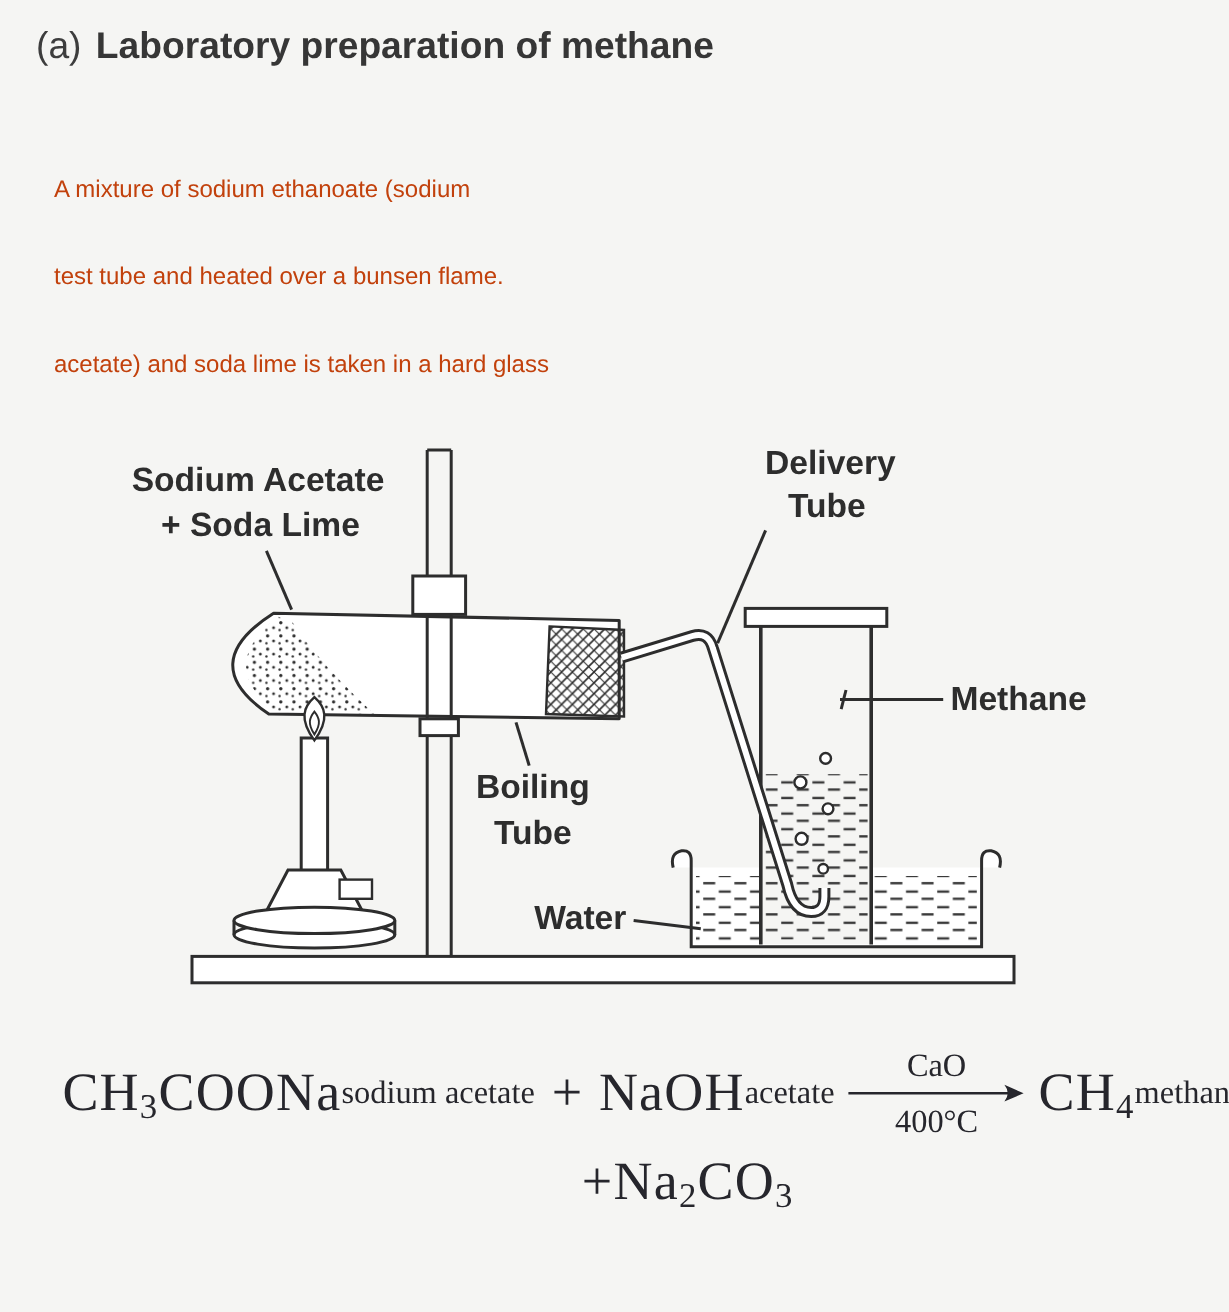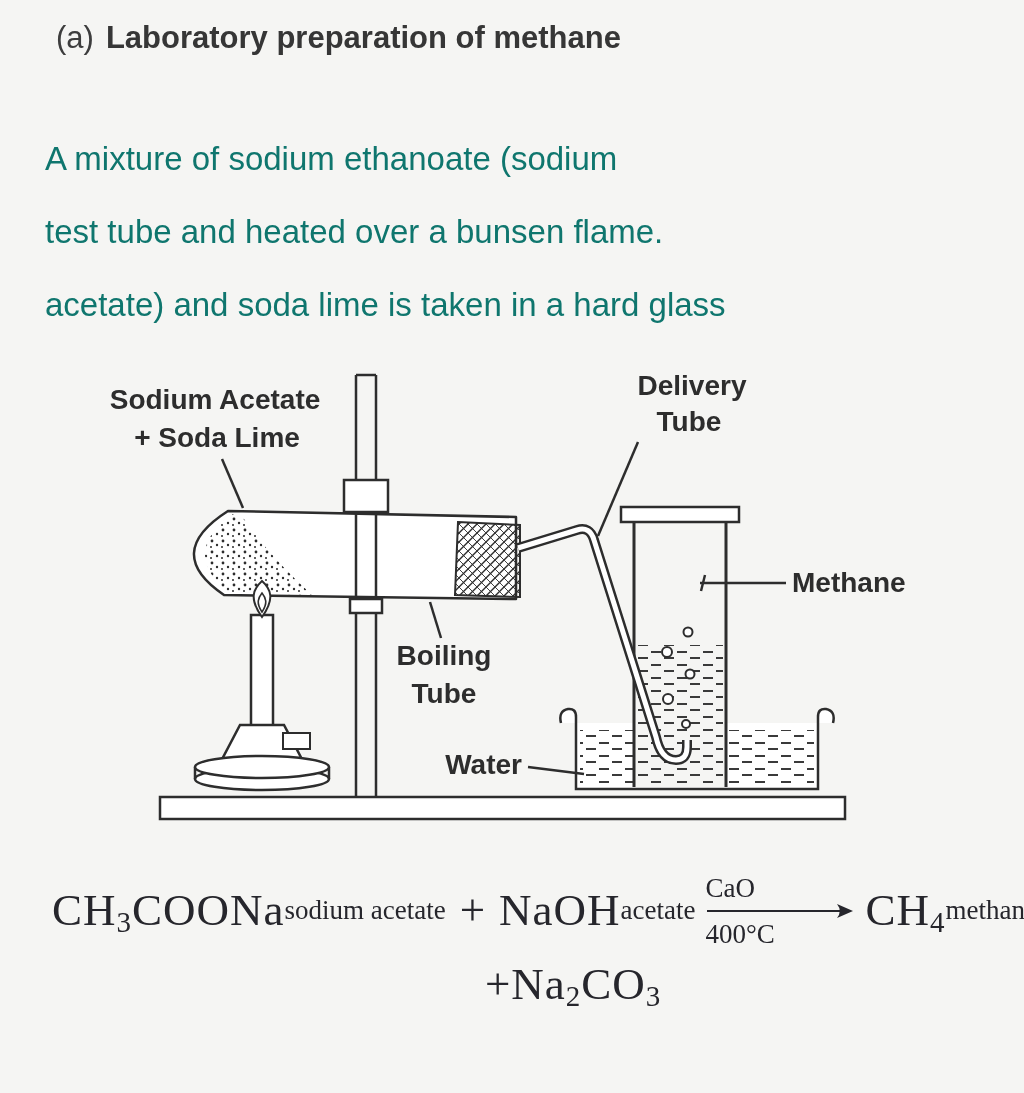--- a/index.html
+++ b/index.html
@@ -1,37 +1,37 @@
 <!DOCTYPE html>
 <html><head>
 <meta charset="utf-8">
 <style>
   html,body{margin:0;padding:0;}
   body{
     width:1024px;height:1093px;position:relative;overflow:hidden;
     background:#f5f5f3;color:#3d3d3d;
     font-family:"Liberation Sans", sans-serif;
   }
-  .heading{position:absolute;left:56px;top:20px;font-size:31px;white-space:nowrap;}
+  .heading{position:absolute;left:30px;top:20px;font-size:31px;white-space:nowrap;}
   .heading-prefix{font-weight:400;margin-right:12px;color:#3d3d3d;}
   .heading-title{font-weight:700;color:#363636;}
-  .paragraph{position:absolute;left:45px;top:122px;font-size:33px;line-height:73px;color:#0f766e;}
+  .paragraph{position:absolute;left:45px;top:122px;font-size:20px;line-height:73px;color:#c2410c;}
   .diagram{position:absolute;left:0;top:362px;}
   .dlabel{font-family:"Liberation Sans",sans-serif;font-weight:700;font-size:28px;fill:#2d2d2d;}
   .equation{
     position:absolute;left:52px;top:882px;color:#26262c;
     font-family:"Liberation Serif","DejaVu Serif",serif;
   }
   .eq-row{display:flex;align-items:flex-start;}
   .eq-term{display:flex;flex-direction:row;align-items:center;}
   .eq-formula{font-size:45px;line-height:56px;white-space:nowrap;letter-spacing:1px;}
   .eq-formula sub, .eq-byproduct sub{font-size:29px;line-height:0;vertical-align:-7px;}
   .eq-label{font-size:27px;line-height:30px;text-align:center;white-space:nowrap;}
   .eq-plus{font-size:45px;line-height:56px;margin:0 14px;}
-  .eq-arrow{display:flex;flex-direction:column;align-items:flex-start;margin:-8px 10px 0 10px;}
+  .eq-arrow{display:flex;flex-direction:column;align-items:center;margin:-8px 10px 0 10px;}
   .eq-arrow-top,.eq-arrow-bottom{font-size:27px;line-height:28px;}
   .eq-arrow-svg{display:block;margin:1px 0;}
   .eq-gas-arrow{font-size:42px;line-height:54px;margin-left:22px;font-family:"DejaVu Serif",serif;}
   .eq-byproduct{font-size:45px;line-height:56px;letter-spacing:1px;margin-top:8px;text-align:center;}
 </style>
 </head>
 <body>
 
 <div class="heading">
   <span class="heading-prefix">(a)</span><span class="heading-title">Laboratory preparation of methane</span>

